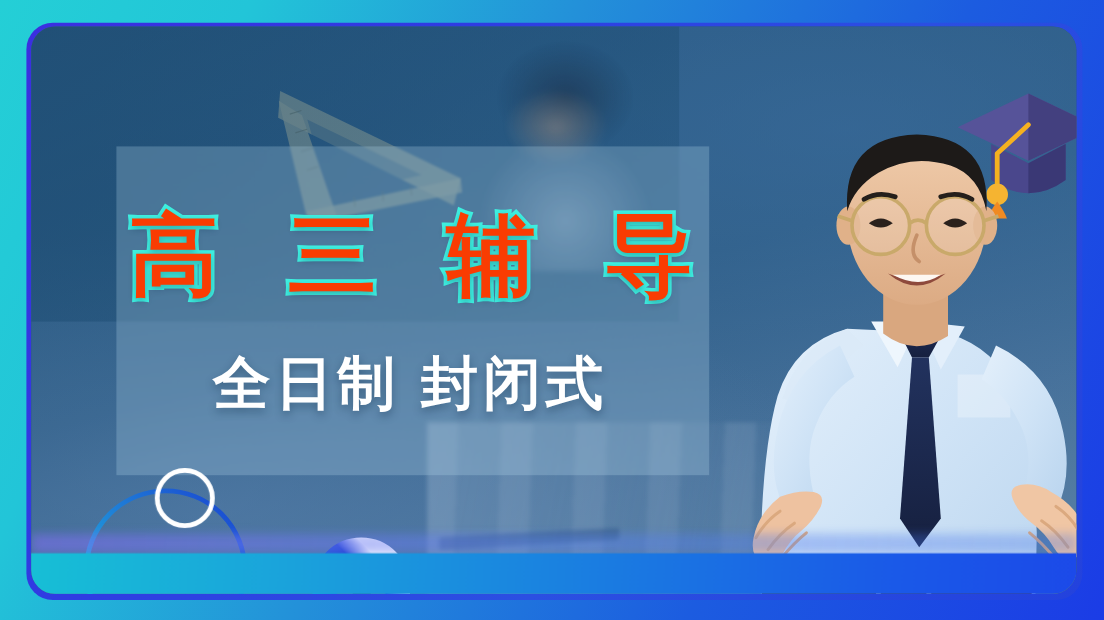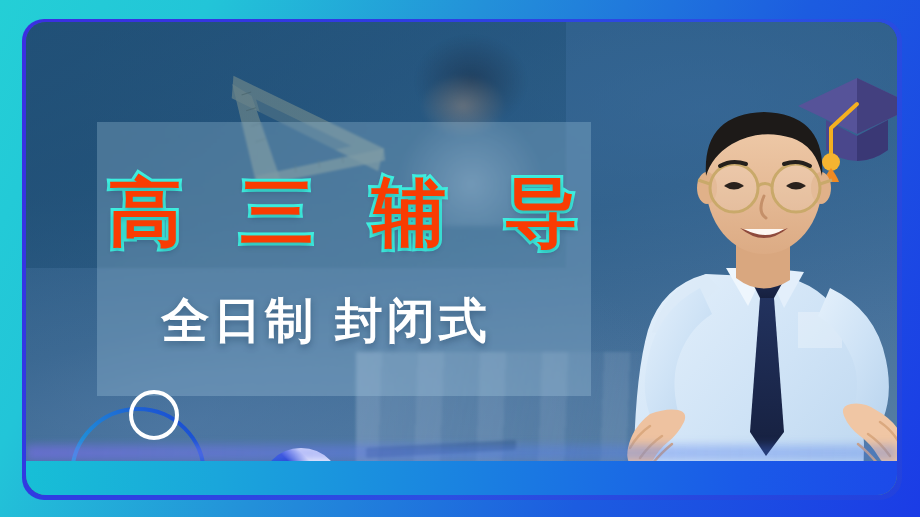--- a/index.html
+++ b/index.html
@@ -103,21 +103,21 @@
     color:#f93c02;
     -webkit-text-stroke:6px #3ef0e0;
     paint-order:stroke fill;
     text-shadow:0 3px 6px rgba(10,40,70,.30);
     white-space:nowrap;
   }
   .headline span{ flex:0 0 auto; }
 
   
   .subtitle{
-    position:absolute;left:70px;top:270px;width:460px;
+    position:absolute;left:86px;top:270px;width:460px;
     text-align:center;
     font-size:48px;line-height:58px;font-weight:900;
     color:#ffffff;
     letter-spacing:4px;
     text-shadow:0 3px 7px rgba(15,45,75,.40);
     white-space:nowrap;
   }
 
   
   .bottom-strip{

